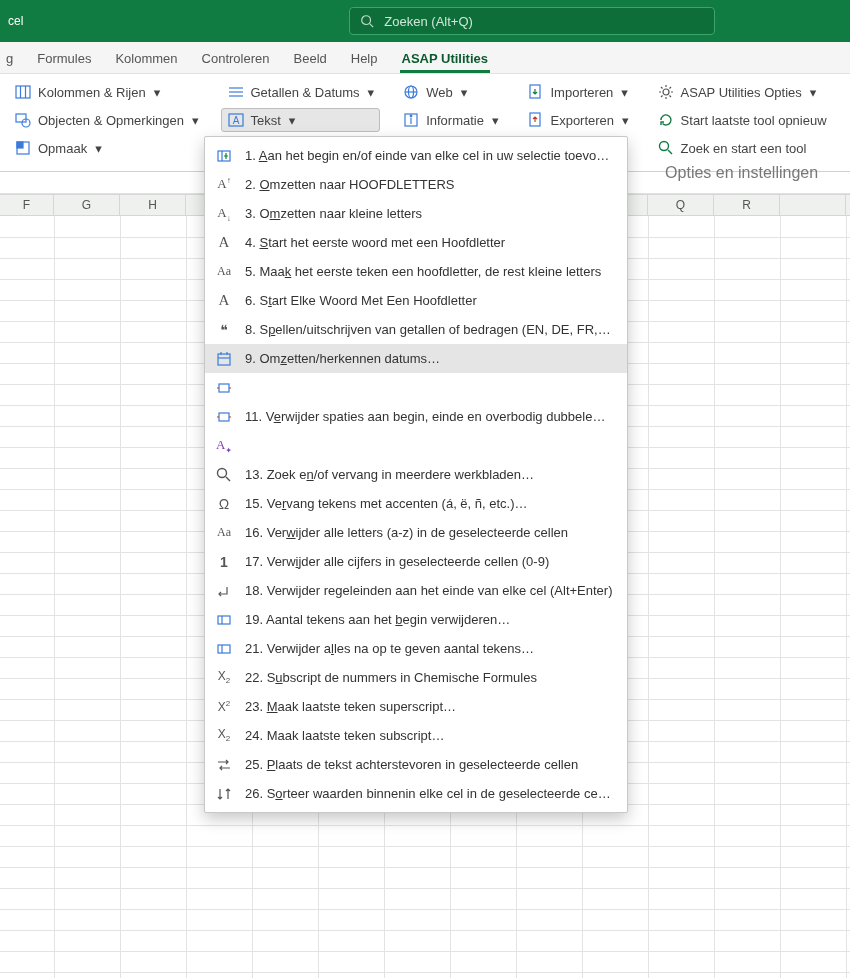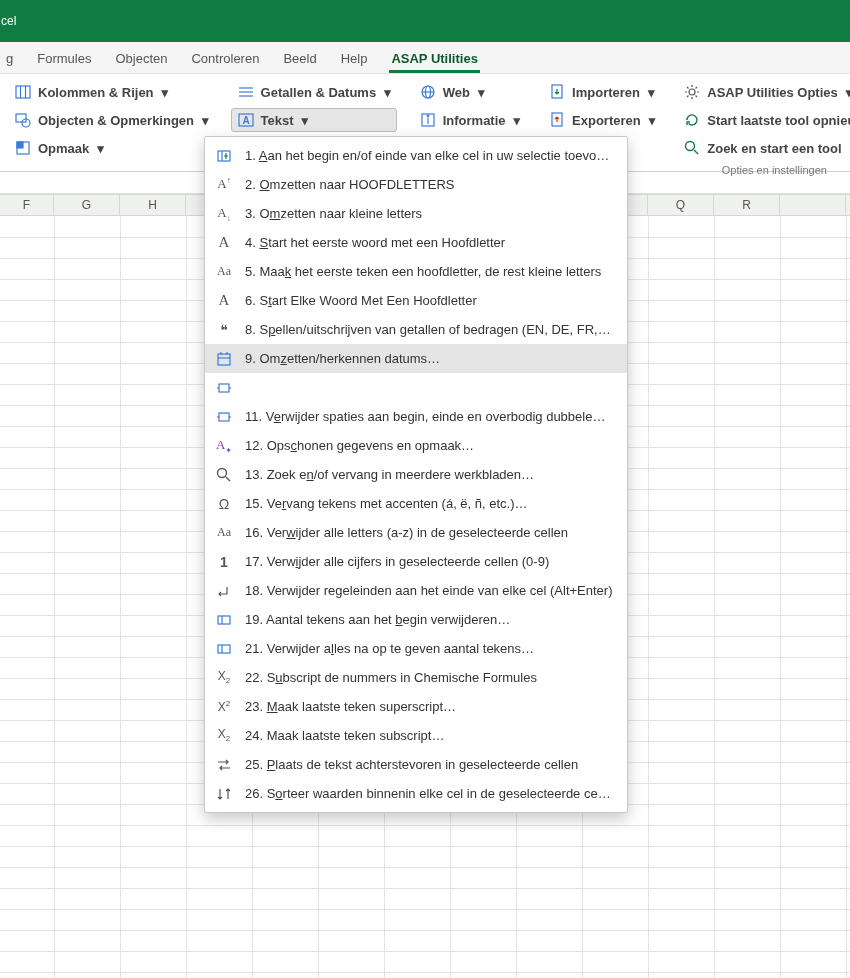--- a/index.html
+++ b/index.html
@@ -1,59 +1,68 @@
 <!DOCTYPE html>
 <html><head>
 <meta charset="utf-8">
 <style>
   * { box-sizing: border-box; margin: 0; padding: 0; font-family: "Segoe UI", Arial, sans-serif; }
   body { width: 850px; height: 978px; overflow: hidden; background: #fff; font-size: 13px; color: #333; }
-  .titlebar { height: 42px; background: #107c41; display: flex; align-items: center; padding-left: 1px; }
+  .titlebar { height: 42px; background: #107c41; display: flex; align-items: center; padding-left: 8px; }
   .titlebar-left { color: #fff; font-size: 12px; padding-right: 16px; }
   .search-box { margin-left: 310px; display: flex; align-items: center; background: #0e6e3a; border: 1px solid #3da36f; border-radius: 4px; height: 28px; padding: 0 10px; width: 366px; color: #cfe6d8; font-size: 13px; gap: 10px; }
   .search-box svg { width: 14px; height: 14px; opacity: .9; }
   .tabstrip { height: 32px; background: #f5f5f5; border-bottom: 1px solid #e1e1e1; display: flex; align-items: flex-end; gap: 20px; padding-left: 6px; font-size: 13px; }
   .tabstrip .tab { padding: 6px 2px 7px; color: #555; cursor: pointer; }
   .tabstrip .tab.half { padding-left: 0; }
   .tabstrip .tab.active { color: #0a5a2e; font-weight: 600; position: relative; }
   .tabstrip .tab.active::after { content: ""; position: absolute; left: 0; right: 0; bottom: 0; height: 3px; background: #107c41; }
   .ribbon { height: 98px; background: #fff; border-bottom: 1px solid #d0d0d0; display: flex; font-size: 13px; }
   .ribbon-group { padding: 6px 8px 4px 8px; display: flex; flex-direction: column; gap: 4px; position: relative; }
   .ribbon-sep { width: 1px; background: #e0e0e0; margin: 6px 0; }
-  .rb-item { display: flex; align-items: center; gap: 6px; padding: 3px 6px; border-radius: 3px; white-space: nowrap; cursor: pointer; color: #444; font-weight: bold; }
+  .rb-item { display: flex; align-items: center; gap: 6px; padding: 3px 6px; border-radius: 3px; white-space: nowrap; cursor: pointer; color: #444; }
   .rb-item .ic { width: 18px; height: 18px; display: inline-flex; align-items: center; justify-content: center; }
   .rb-item .chev { margin-left: 2px; }
   .rb-item.pressed { background: #e6e6e6; border: 1px solid #bdbdbd; padding: 2px 5px; }
-  .grouplabel { font-size: 11px; color: #777; text-align: center; margin-top: auto; }
+  .grouplabel { font-size: 16px; color: #777; text-align: center; margin-top: auto; }
   .colheaders { height: 22px; background: #eef1ee; border-top: 1px solid #d6d6d6; border-bottom: 1px solid #d6d6d6; display: flex; font-size: 12px; color: #555; }
   .colheaders .colh { width: 66px; border-right: 1px solid #d6d6d6; display: flex; align-items: center; justify-content: center; }
   .colheaders .colh:first-child { width: 54px; }
   .grid { position: relative; background: #fff; height: 784px; }
   .grid .gcol { position: absolute; top: 0; bottom: 0; width: 1px; background: #e3e3e3; }
   .grid .grow { position: absolute; left: 0; right: 0; height: 1px; background: #e3e3e3; }
   .dropdown { position: absolute; left: 204px; top: 136px; width: 424px; background: #fff; border: 1px solid #c8c8c8; box-shadow: 0 6px 16px rgba(0,0,0,.22); padding: 4px 0; z-index: 100; border-radius: 2px; }
   .dd-item { display: flex; align-items: center; gap: 12px; height: 29px; padding: 0 14px 0 10px; font-size: 13px; color: #333; cursor: pointer; white-space: nowrap; overflow: hidden; text-overflow: ellipsis; }
   .dd-item.hover { background: #e5e5e5; }
   .dd-item .ic { width: 18px; height: 18px; flex: 0 0 18px; display: inline-flex; align-items: center; justify-content: center; font-size: 13px; color: #555; }
   .dd-item .lbl { overflow: hidden; text-overflow: ellipsis; }
   .dd-item .lbl u { text-decoration: underline; }
   svg { display: block; }
   .ic-green { color: #107c41; }
 </style>
 </head>
 <body>
 
 <div class="titlebar">
   <span class="titlebar-left">cel</span>
+  <div class="search-box">
+    <span class="ic">
+      <svg viewBox="0 0 16 16" fill="none" stroke="#cfe6d8" stroke-width="1.4">
+          <circle cx="7" cy="7" r="5"></circle>
+          <line x1="11" y1="11" x2="15" y2="15"></line>
+        </svg>
+    </span>
+    <span>Zoeken (Alt+Q)</span>
+  </div>
 </div>
 
 <div class="tabstrip" id="tabstrip">
     <div class="tab half">g</div>
     <div class="tab">Formules</div>
-    <div class="tab">Objecten</div>
+    <div class="tab">Kolommen</div>
     <div class="tab">Controleren</div>
     <div class="tab">Beeld</div>
     <div class="tab">Help</div>
     <div class="tab active">ASAP Utilities</div>
   </div>
 
 <div class="ribbon">
   <div class="ribbon-group">
     <div class="rb-item">
       <span class="ic">
@@ -352,21 +361,20 @@
           <line x1="2" y1="9" x2="4" y2="9" stroke="#c0392b"></line>
           <line x1="14" y1="9" x2="16" y2="9" stroke="#c0392b"></line>
         </svg>
       </span>
       <span class="lbl">11. V<u>e</u>rwijder spaties aan begin, einde en overbodig dubbele…</span>
     </div>
     <div class="dd-item">
       <span class="ic">
         <span style="font-family:Georgia,serif;font-size:13px;color:#7b3fb5">A<sub style="font-size:8px">✦</sub></span>
       </span>
-      <span class="lbl">12. Ops<u>c</u>honen gegevens en opmaak…</span>
     </div>
     <div class="dd-item">
       <span class="ic">
         <svg width="18" height="18" viewBox="0 0 18 18" stroke="#555" fill="none" stroke-width="1.4">
           <circle cx="7" cy="7" r="4.5"></circle>
           <line x1="11" y1="11" x2="15" y2="15"></line>
         </svg>
       </span>
       <span class="lbl">13. Zoek e<u>n</u>/of vervang in meerdere werkbladen…</span>
     </div>

